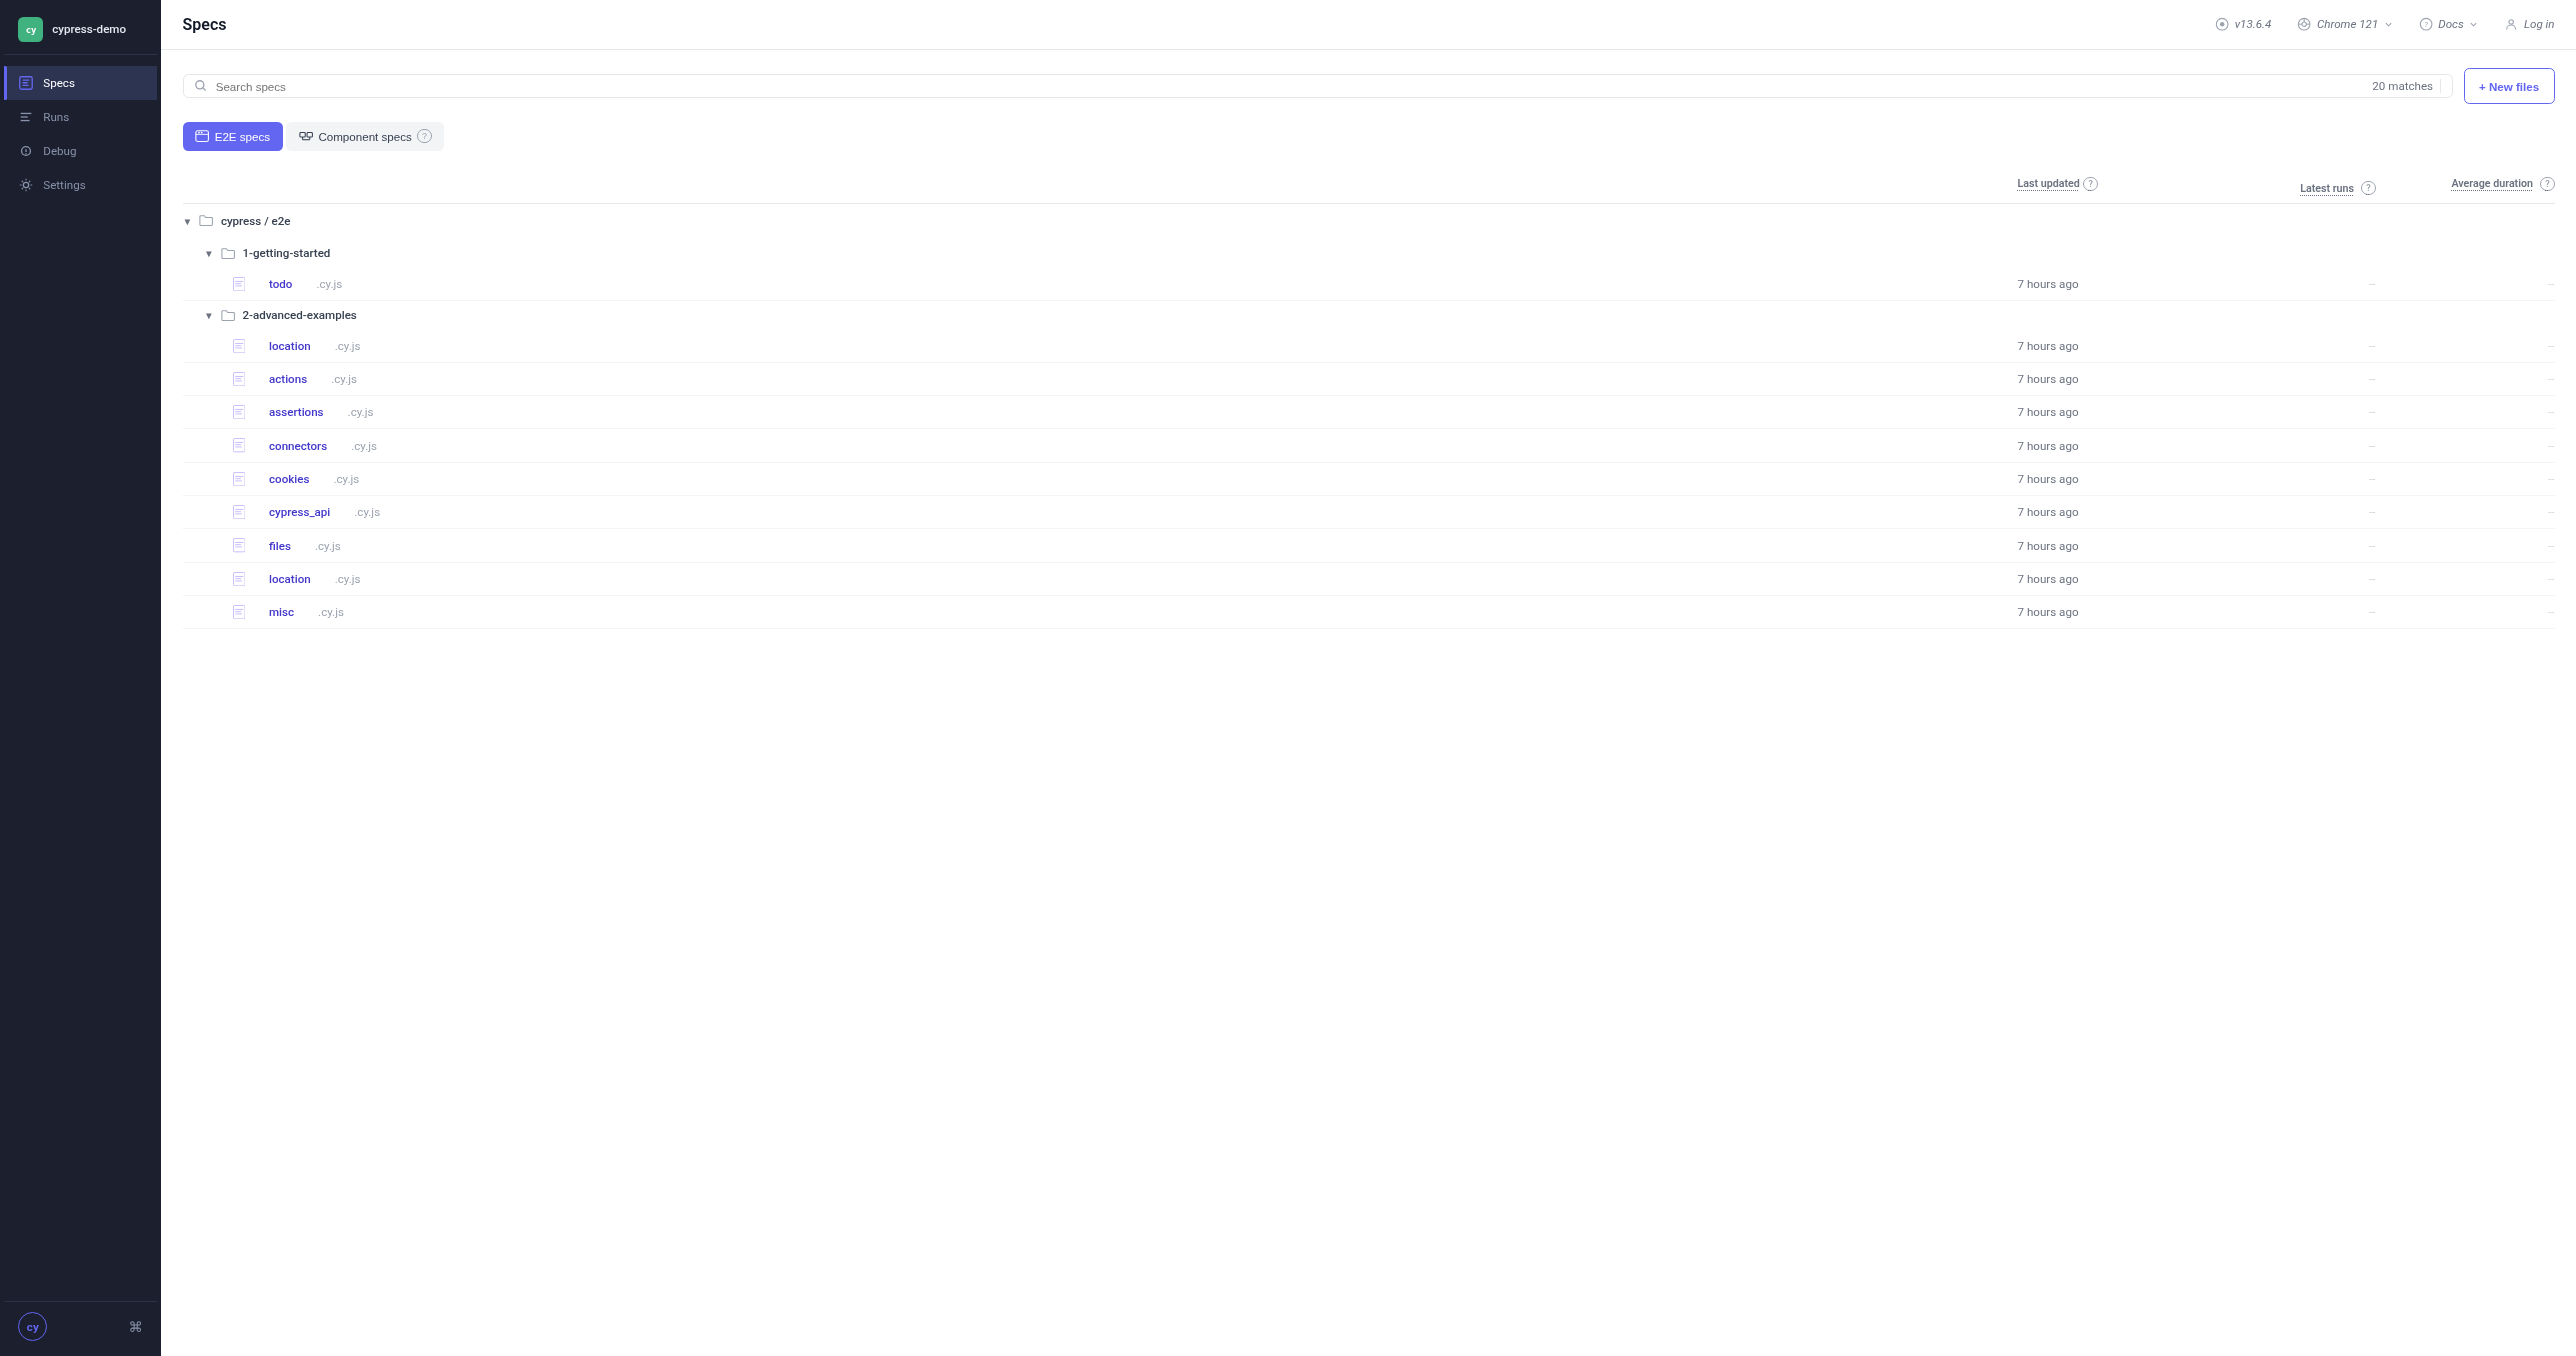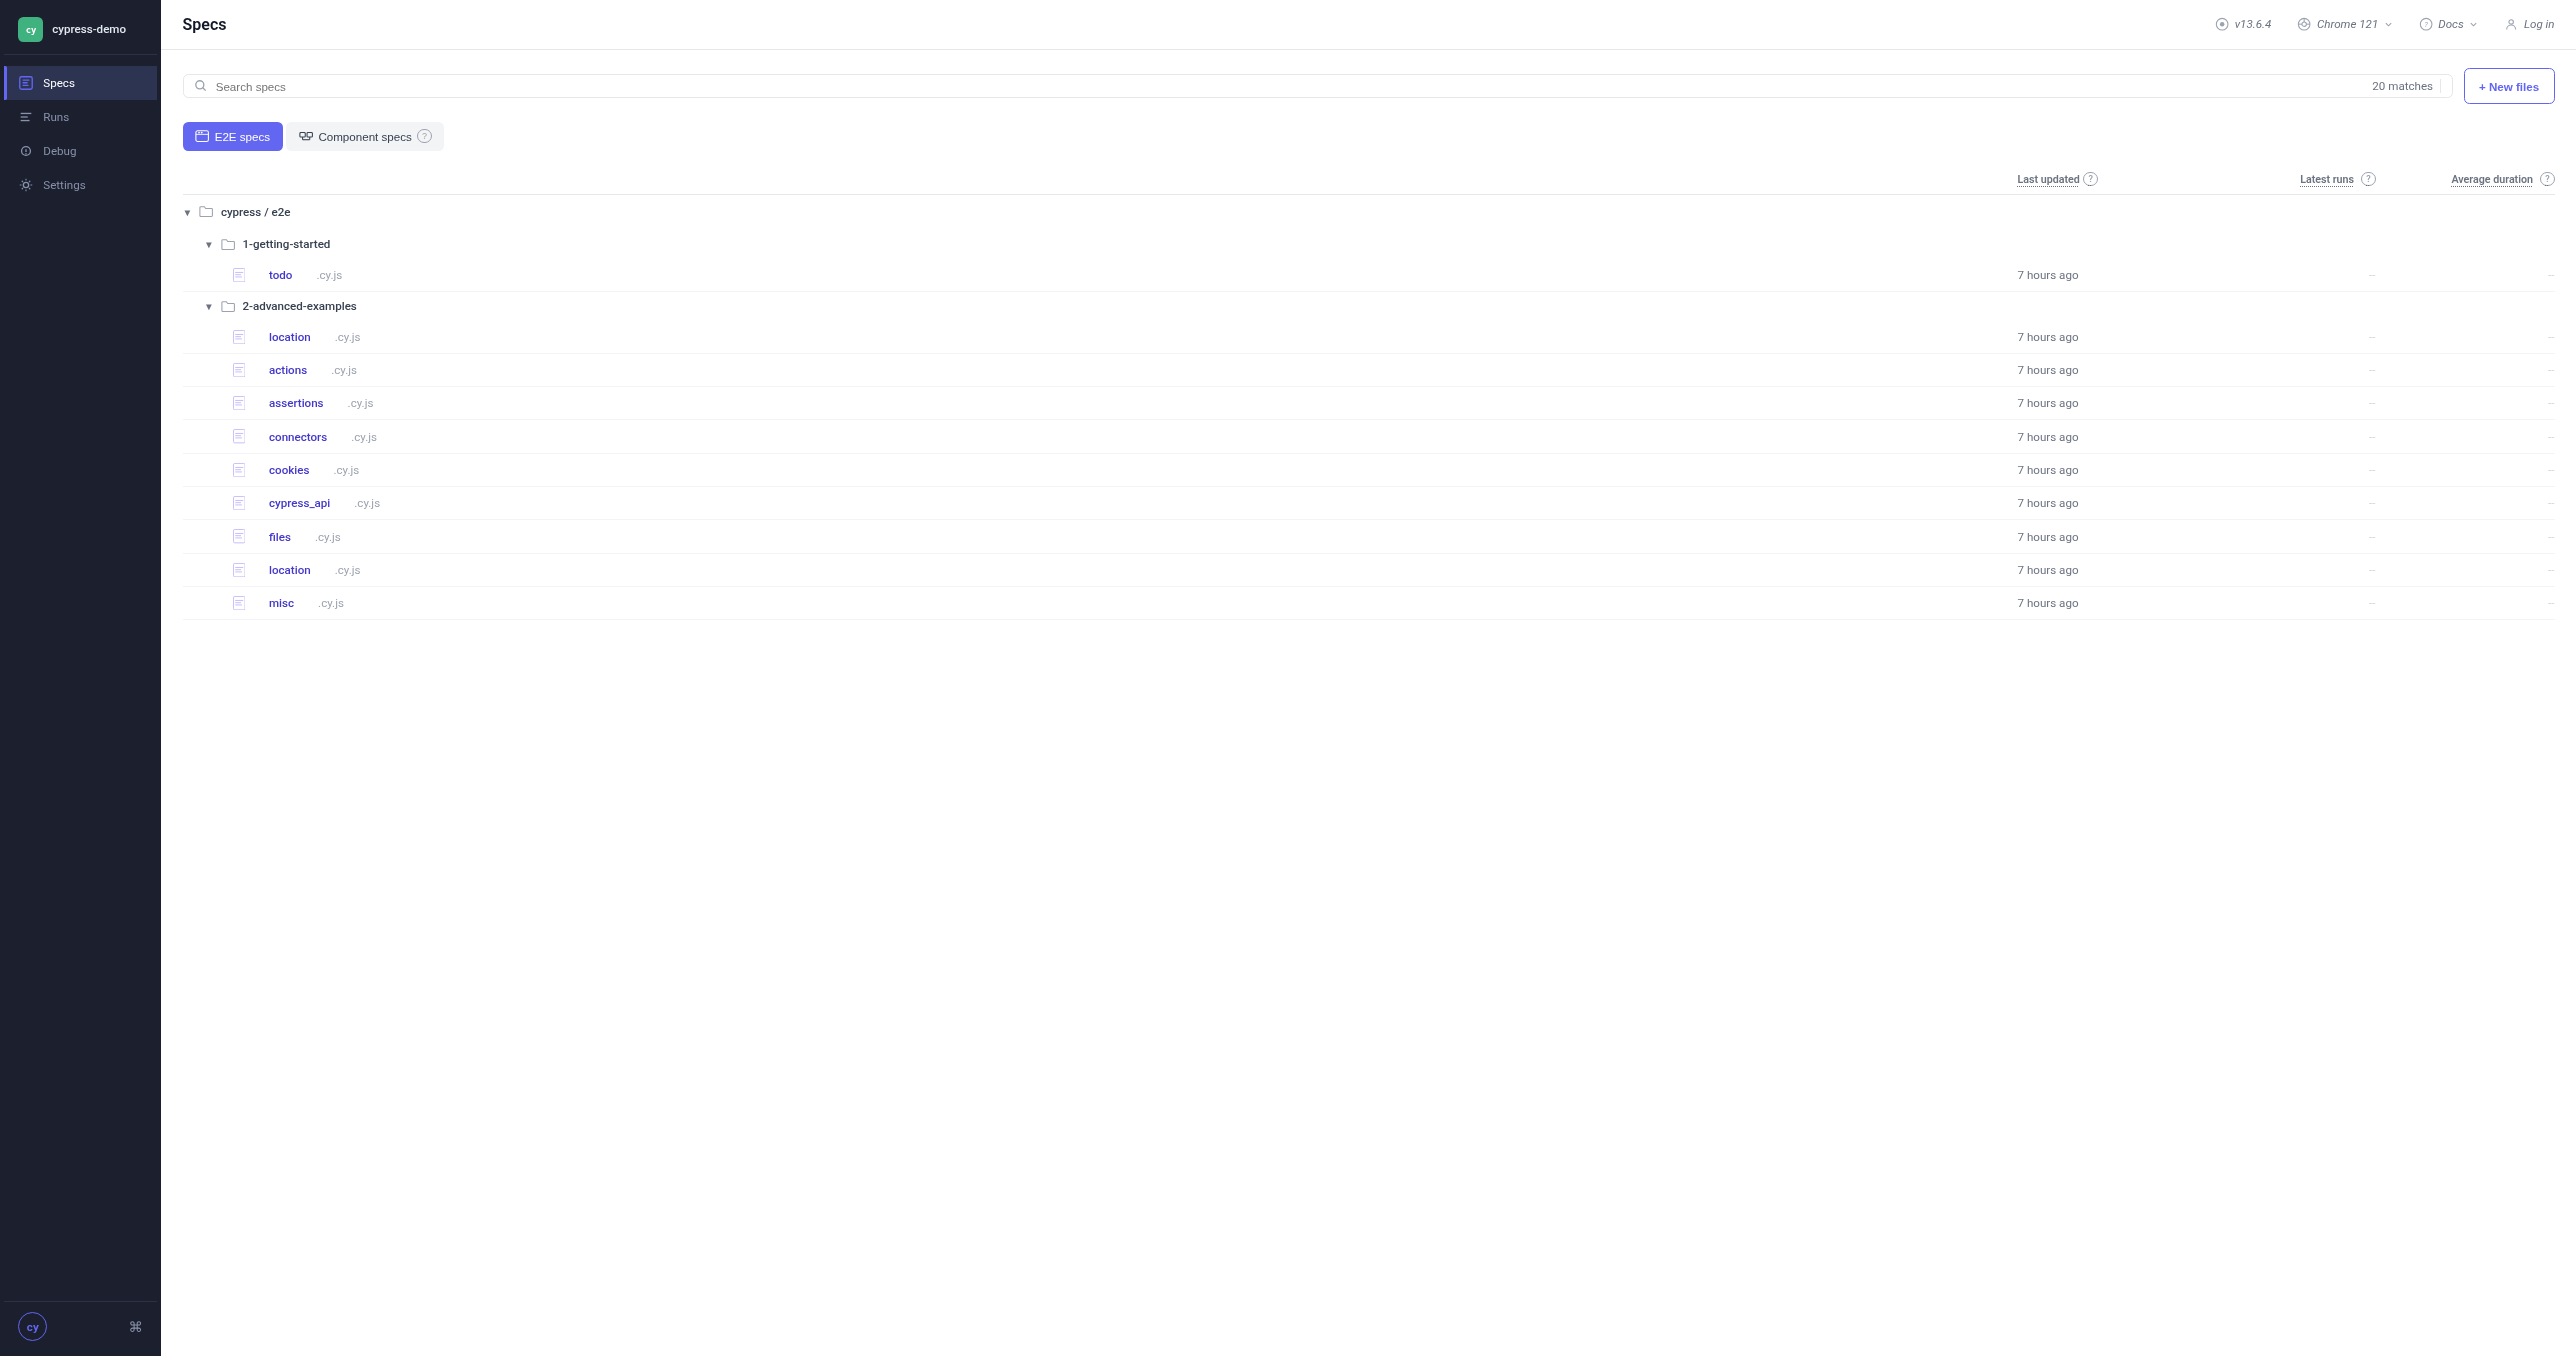--- a/index.html
+++ b/index.html
@@ -455,21 +455,21 @@
     </div>
 
     <div class="specs-table">
 
       <div class="specs-header">
         <div></div>
         <div class="col-label dotted">
           <span>Last updated</span>
           <span class="help-circle">?</span>
         </div>
-        <div class="col-label dotted col-right" style="display:flex; justify-content: flex-end;">
+        <div class="col-label dotted col-right" style="display:flex; justify-content: flex-end; margin-top: 9px;">
           <span>Latest runs</span>
           <span class="help-circle" style="margin-left:3.6px;">?</span>
         </div>
         <div class="col-label dotted col-right" style="display:flex; justify-content: flex-end;">
           <span>Average duration</span>
           <span class="help-circle" style="margin-left:3.6px;">?</span>
         </div>
       </div>
 
       <div class="folder-section">

